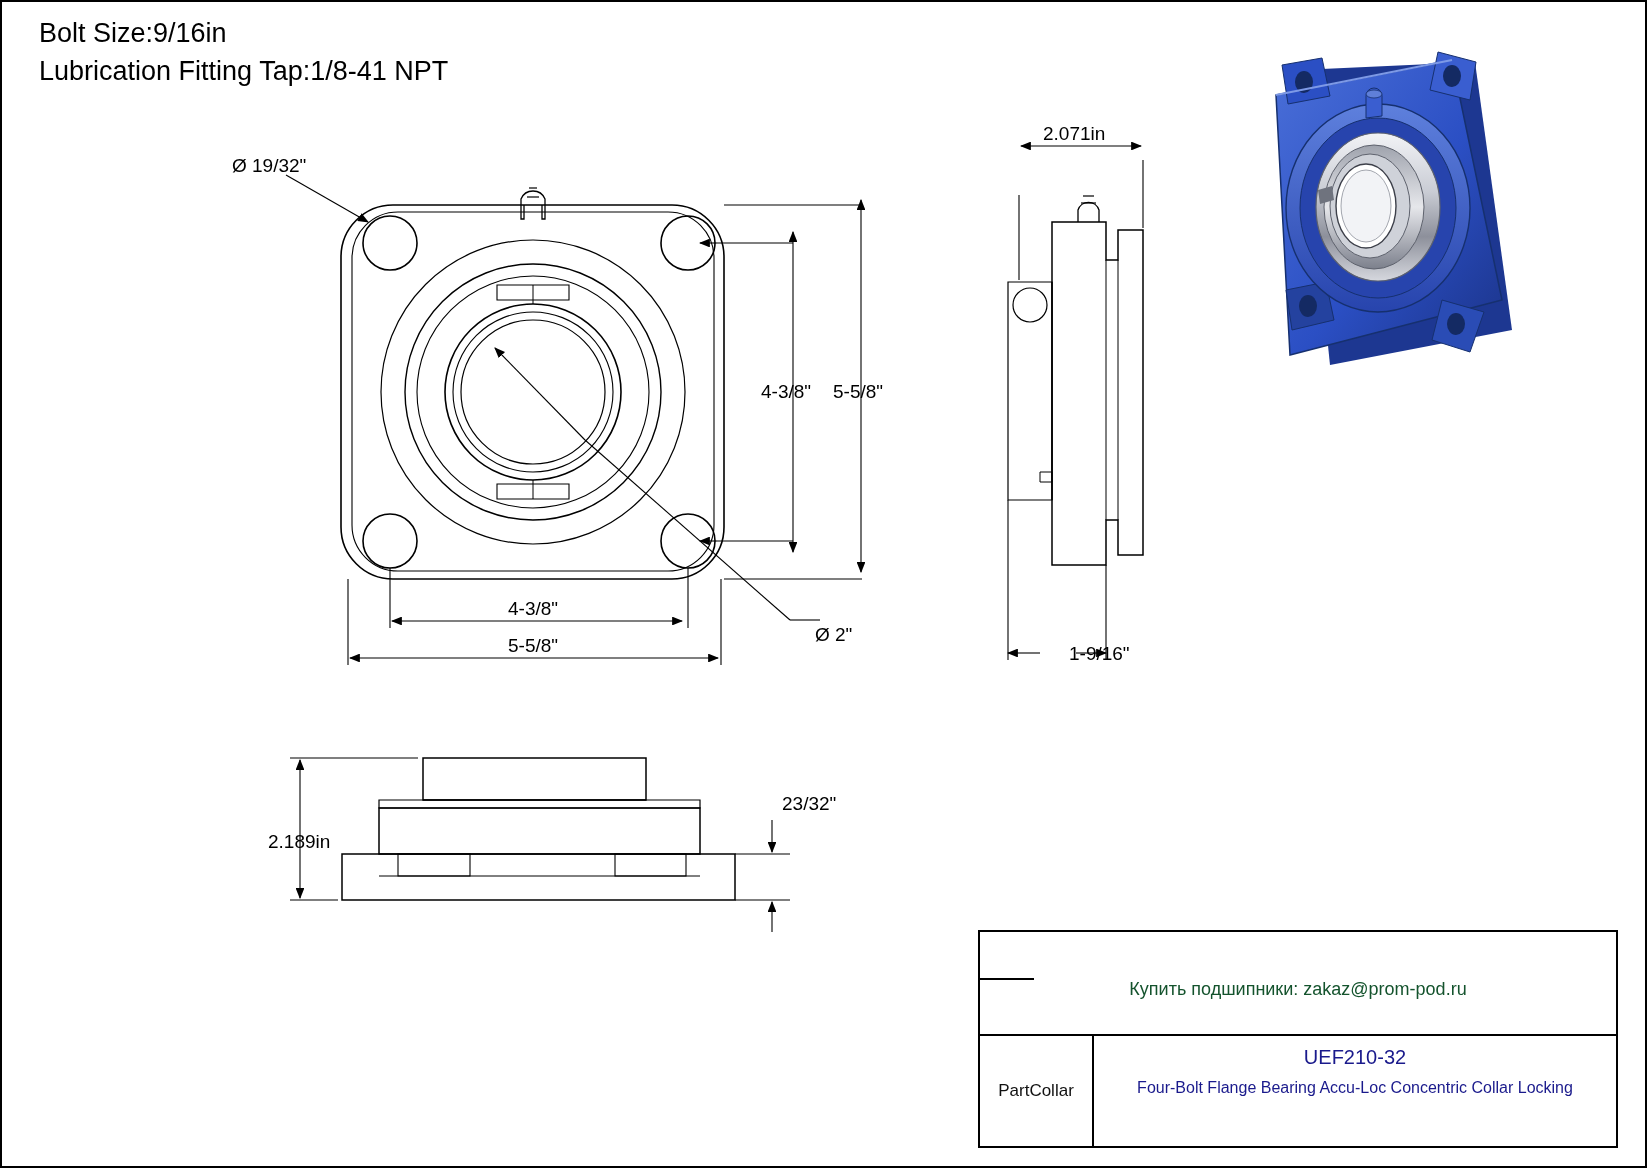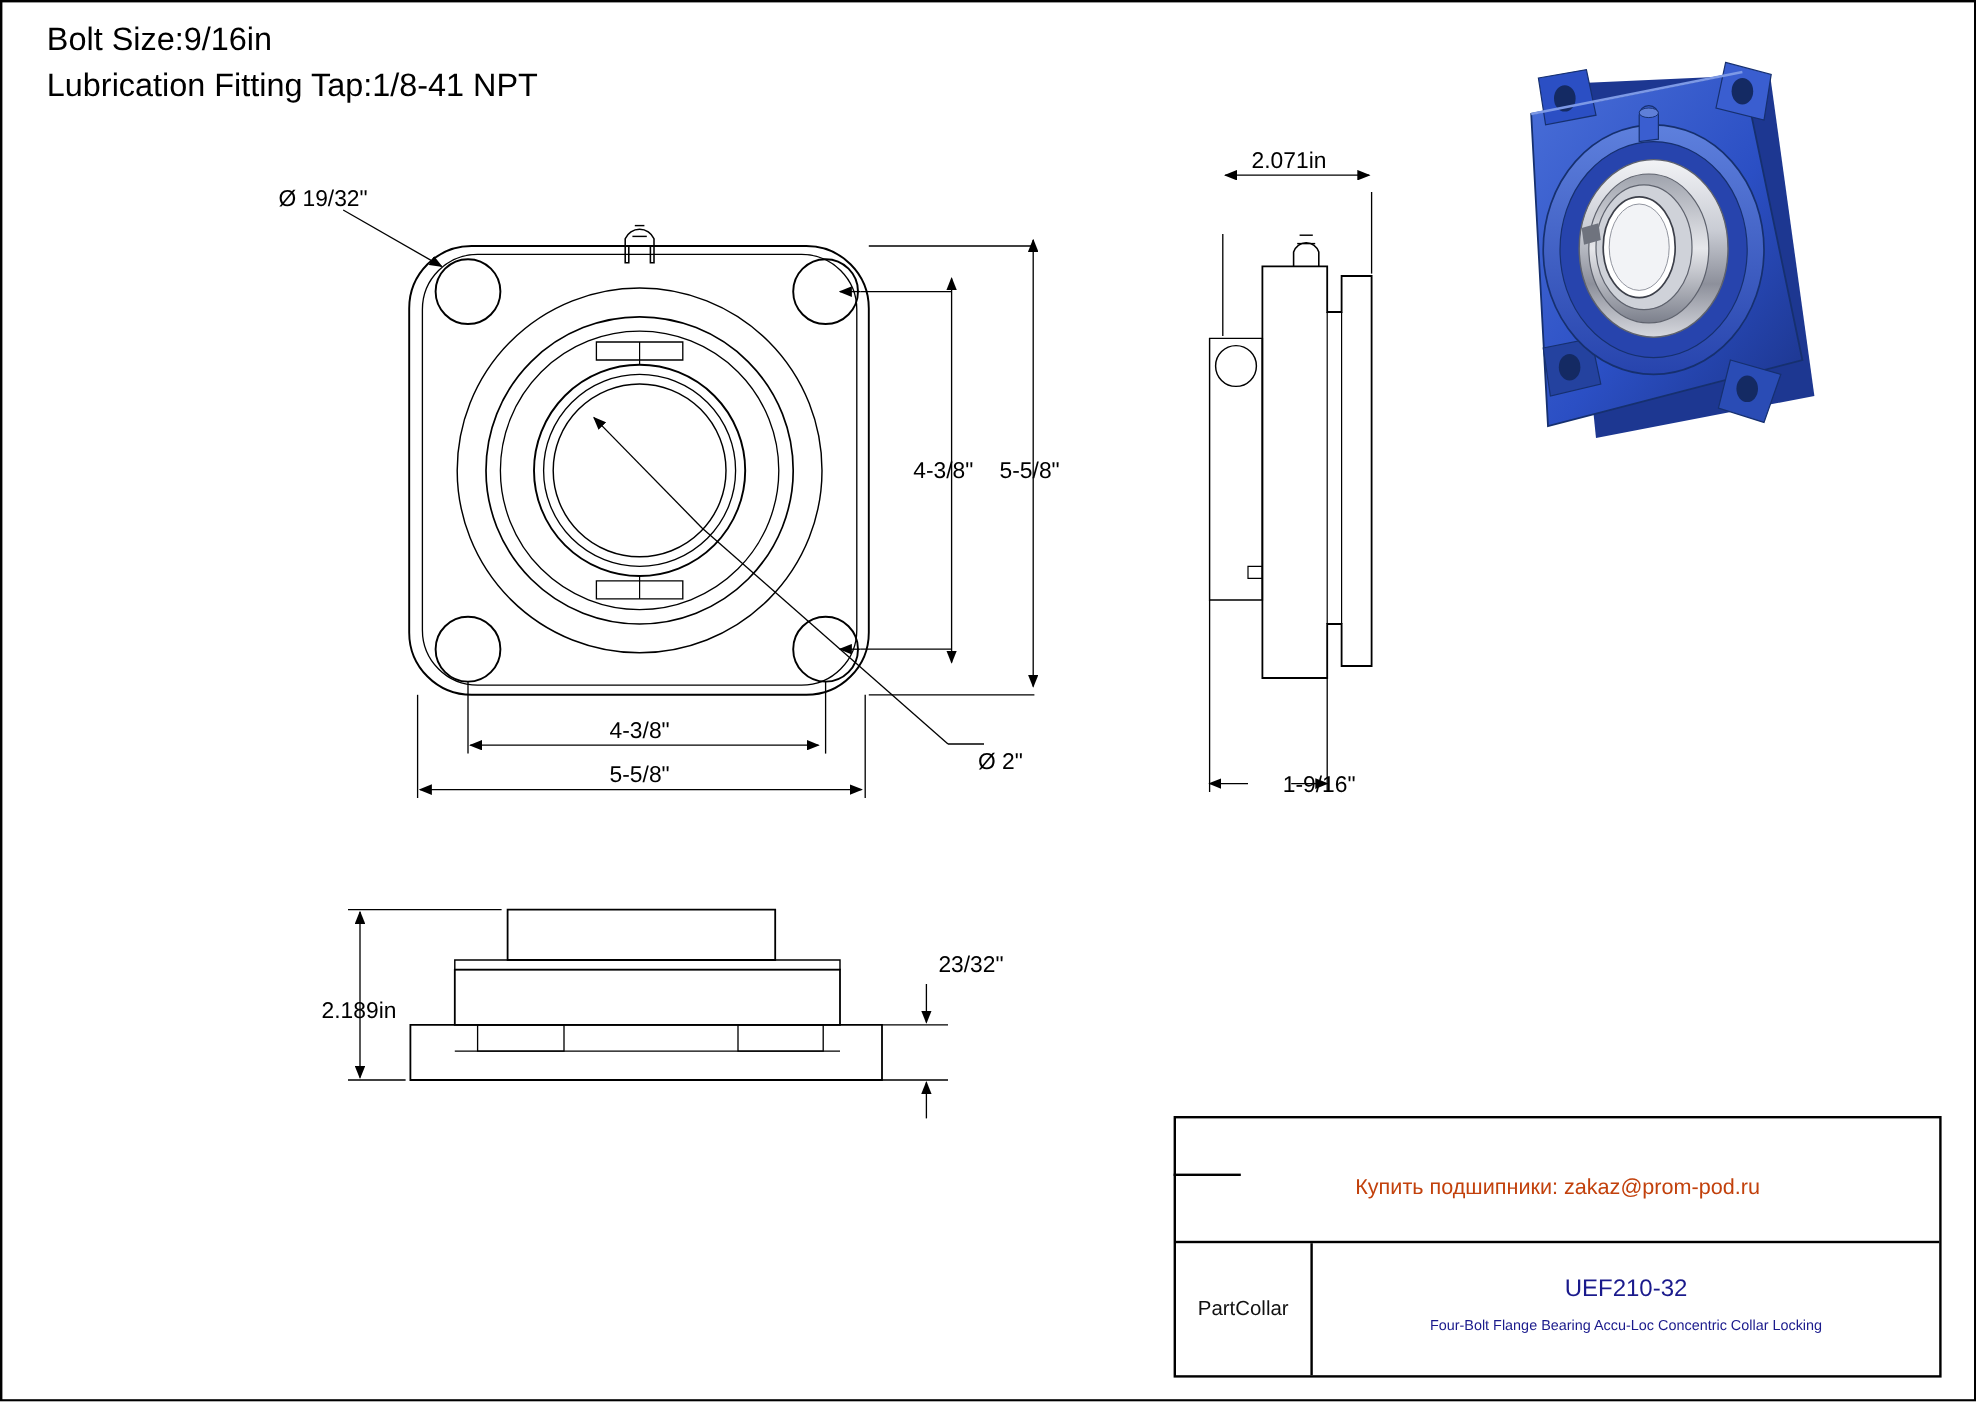--- a/index.html
+++ b/index.html
@@ -55,21 +55,21 @@
   }
   .tb-email {
     position: absolute;
     left: 0; right: 0;
     top: 0;
     height: 114px;
     display: flex;
     align-items: center;
     justify-content: center;
     font-size: 18px;
-    color: #c2410c;
+    color: #14532d;
     text-align: right;
   }
   .tb-row {
     position: absolute;
     left: 0; right: 0;
     top: 102px;
     bottom: 0;
     display: flex;
     border-top: 2px solid #000;
   }
@@ -83,29 +83,29 @@
     font-size: 17px;
     line-height: 24px;
     color: #111;
   }
   .tb-main {
     flex: 1;
     display: flex;
     flex-direction: column;
     align-items: center;
     justify-content: flex-start;
-    padding-top: 27px;
+    padding-top: 10px;
   }
   .tb-part {
     font-size: 20px;
     color: #1a1a8c;
     margin-bottom: 8px;
   }
   .tb-desc {
-    font-size: 12px;
+    font-size: 16px;
     color: #1a1a8c;
     text-align: center;
     line-height: 21px;
     padding: 0 10px;
   }
   .tb-notch {
     position: absolute;
     left: -2px;
     top: 46px;
     width: 56px;

